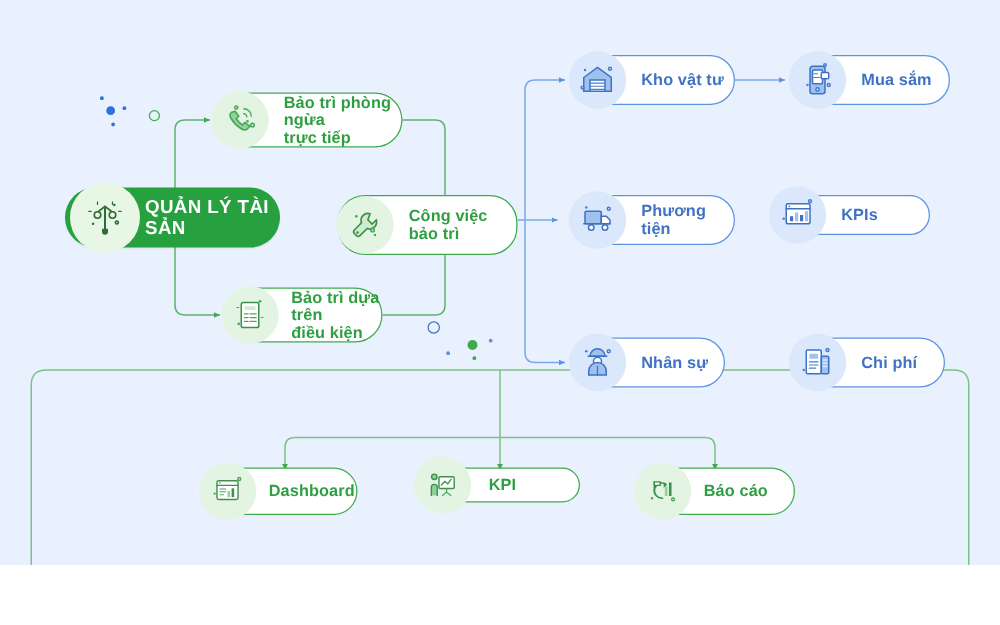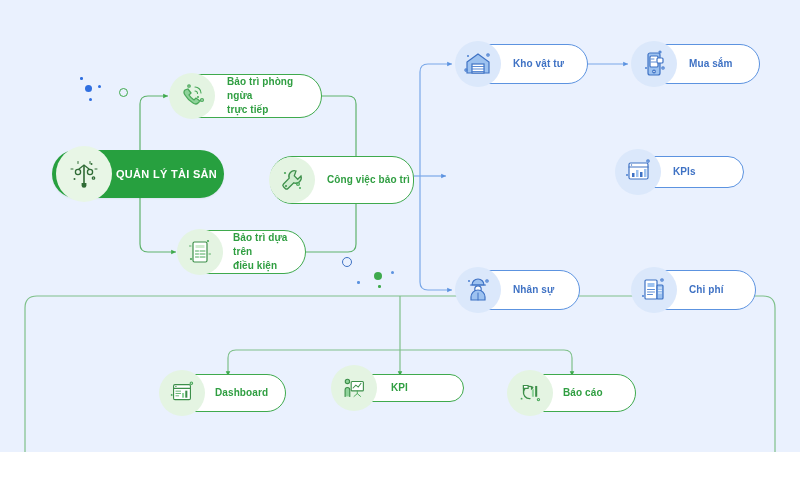--- a/index.html
+++ b/index.html
@@ -35,21 +35,21 @@
     top: 50%;
     transform: translateY(-50%);
     width: 46px; height: 46px;
     border-radius: 50%;
     display: flex;
     align-items: center;
     justify-content: center;
     z-index: 4;
   }
   .node .label {
-    font-size: 10px;
+    font-size: 13px;
     font-weight: bold;
     line-height: 14px;
     letter-spacing: .1px;
     white-space: pre-line;
   }
 
   
   .green-node {
     border: 1.3px solid #3faa4d;
   }
@@ -80,21 +80,21 @@
     left: 4px; top: 50%;
     transform: translateY(-50%);
     width: 56px; height: 56px;
     border-radius: 50%;
     background: #e8f6e6;
     display: flex; align-items: center; justify-content: center;
     z-index: 4;
   }
   #root-node .label {
     color: #ffffff;
-    font-size: 11px;
+    font-size: 15px;
     font-weight: bold;
     letter-spacing: .3px;
     margin-left: 64px;
   }
 
   .dot { position: absolute; border-radius: 50%; z-index: 2; }
 </style>
 </head>
 <body>
 
@@ -233,20 +233,34 @@
         <circle cx="16" cy="23.5" r="1.3" fill="#ffffff" stroke="#3f72c4"></circle>
         <rect x="19" y="10" width="6" height="5" rx="1" fill="#ffffff" stroke="#3f72c4"></rect>
         <circle cx="8" cy="20" r="1" fill="#4a7fd0" stroke="none"></circle>
         <circle cx="25" cy="20" r="1.2"></circle>
         <circle cx="22" cy="4" r="1"></circle>
       </svg>
     </span>
     <span class="label" style="margin-left:56px;">Mua sắm</span>
   </div>
 
+  <div class="node blue-node" style="left:456px;top:156px;width:132px;height:40px;">
+    <span class="icon-wrap">
+      <svg width="32" height="32" viewBox="0 0 32 32" fill="none" stroke="#4a7fd0" stroke-width="1.2" stroke-linecap="round">
+        <rect x="6" y="9" width="13" height="10" rx="1" fill="#9dc2f0" stroke="#3f72c4"></rect>
+        <path d="M19 13 h4 l3 3 v3 h-7 z" fill="#ffffff" stroke="#3f72c4"></path>
+        <path d="M5 19 h21" stroke="#3f72c4"></path>
+        <circle cx="11" cy="22" r="2.2" fill="#ffffff" stroke="#3f72c4"></circle>
+        <circle cx="22" cy="22" r="2.2" fill="#ffffff" stroke="#3f72c4"></circle>
+        <circle cx="7" cy="6" r="1" fill="#4a7fd0" stroke="none"></circle>
+        <circle cx="25" cy="7" r="1.2"></circle>
+      </svg>
+    </span>
+    <span class="label" style="margin-left:56px;">Phương tiện</span>
+  </div>
 
   <div class="node blue-node" style="left:616px;top:156px;width:128px;height:32px;">
     <span class="icon-wrap">
       <svg width="32" height="32" viewBox="0 0 32 32" fill="none" stroke="#4a7fd0" stroke-width="1.2" stroke-linecap="round">
         <rect x="7" y="7" width="19" height="16" rx="1.5" fill="#ffffff" stroke="#3f72c4"></rect>
         <path d="M7 11 h19" stroke="#3f72c4"></path>
         <circle cx="9.5" cy="9" r="0.7" fill="#3f72c4" stroke="none"></circle>
         <rect x="10" y="17" width="2.5" height="4" fill="#3f72c4" stroke="none"></rect>
         <rect x="14" y="14" width="2.5" height="7" fill="#9dc2f0" stroke="none"></rect>
         <rect x="18" y="16" width="2.5" height="5" fill="#3f72c4" stroke="none"></rect>

